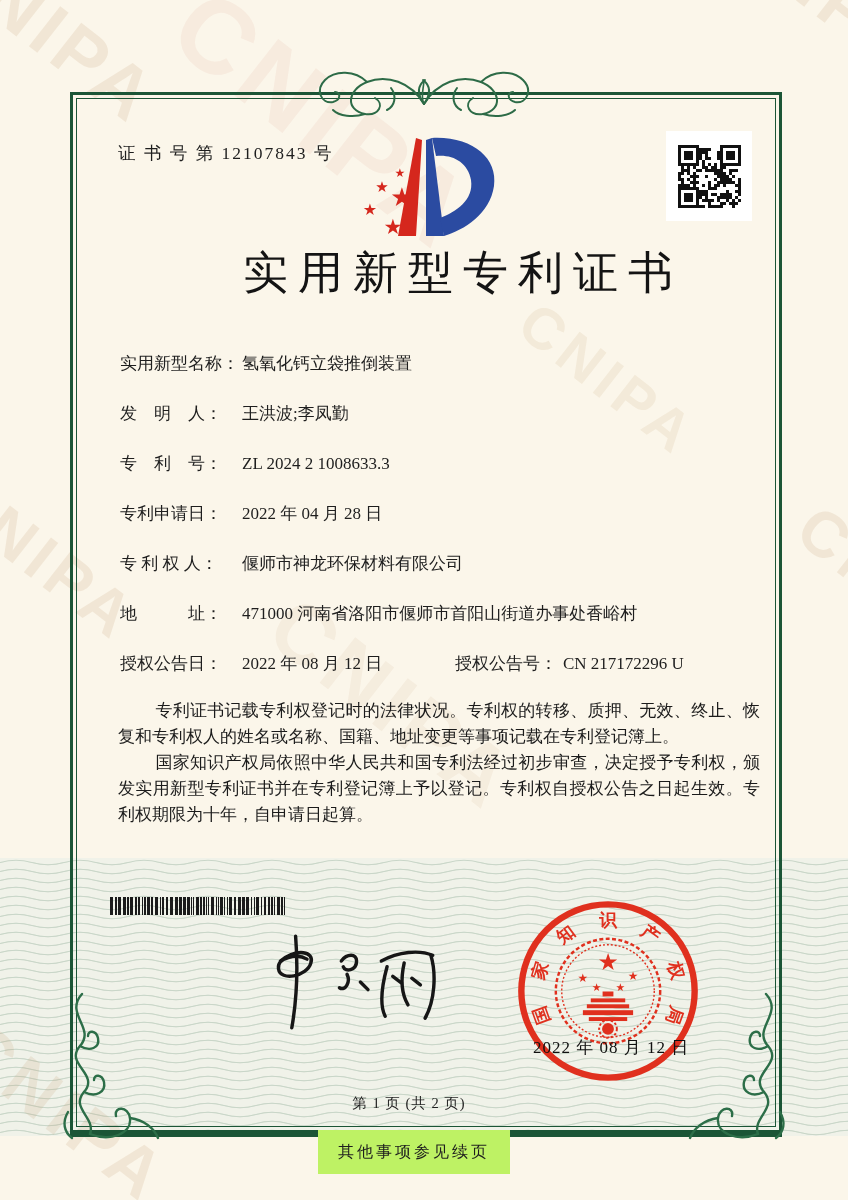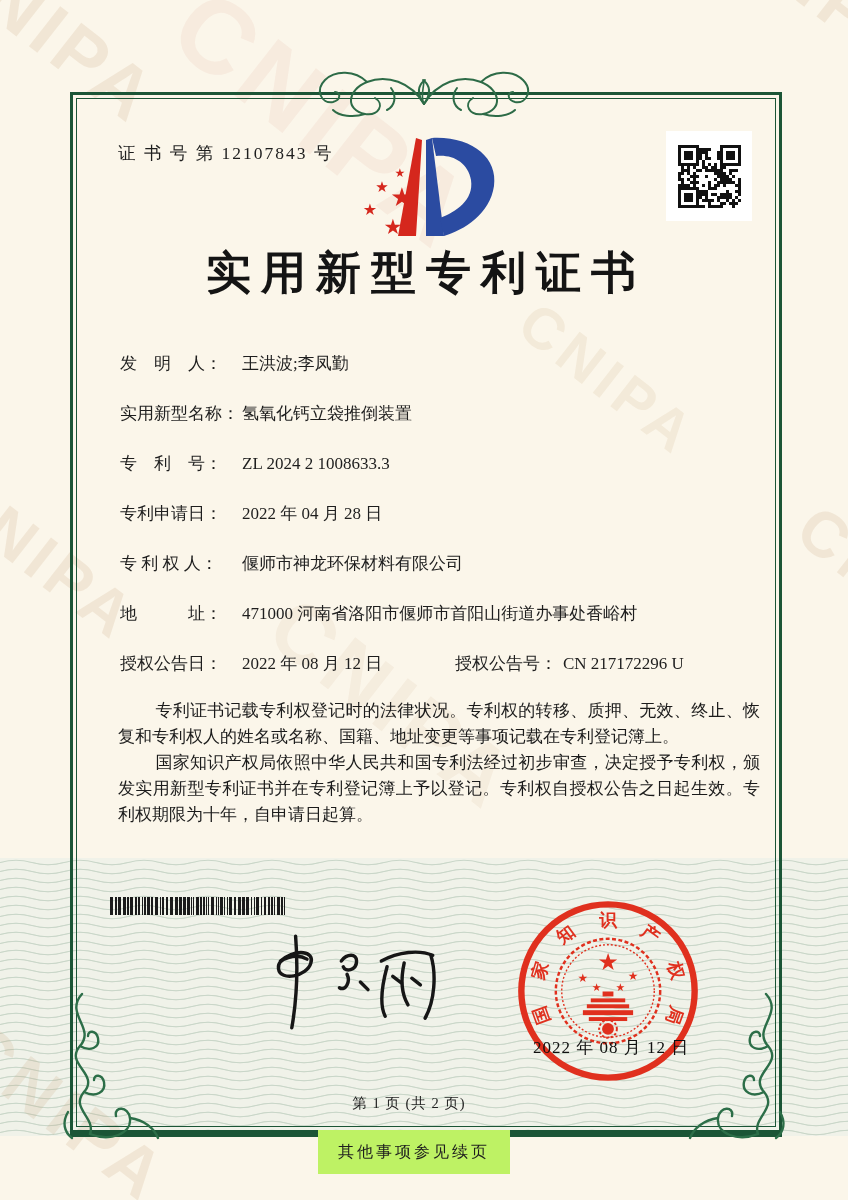--- a/index.html
+++ b/index.html
@@ -26,21 +26,21 @@
   .ornament-top{position:absolute;left:299px;top:66px;z-index:4;}
   .corner-flourish{position:absolute;z-index:4;}
   .corner-flourish.right{transform:scaleX(-1);}
 
   
   .cert-no{position:absolute;left:118px;top:141px;font-size:17.5px;letter-spacing:2px;z-index:4;}
   .logo{position:absolute;left:352px;top:124px;z-index:4;}
   .qr-box{position:absolute;left:666px;top:131px;width:86px;height:90px;background:#ffffff;z-index:4;}
   .qr-box svg{position:absolute;left:12px;top:14px;}
   .title{position:absolute;left:70px;top:243px;width:712px;text-align:center;
-         font-size:45px;font-weight:bold;letter-spacing:10px;color:#141414;z-index:4;}
+         font-size:45px;font-weight:normal;letter-spacing:10px;color:#141414;z-index:4;padding-left:37px;}
 
   
   .fields{position:absolute;left:120px;top:352px;width:650px;font-size:17px;z-index:4;}
   .field-row{position:relative;height:50px;white-space:nowrap;}
   .field-label{display:inline-block;width:122px;white-space:nowrap;}
   .field-value{white-space:nowrap;}
   .field-pair2{position:absolute;left:335px;top:0;}
   .field-pair2 .field-label{width:auto;margin-right:6px;}
 
   
@@ -307,24 +307,24 @@
         <rect x="0" y="42" width="21" height="21" fill="#111"></rect>
         <rect x="3" y="45" width="15" height="15" fill="#fff"></rect>
         <rect x="6" y="48" width="9" height="9" fill="#111"></rect>
       </svg>
   </div>
 
   <div class="title">实用新型专利证书</div>
 
   <div class="fields">
     <div class="field-row">
+      <span class="field-label">实用新型名称：</span><span class="field-value">氢氧化钙立袋推倒装置</span>
+    </div>
+    <div class="field-row">
       <span class="field-label">发　明　人：</span><span class="field-value">王洪波;李凤勤</span>
-    </div>
-    <div class="field-row">
-      <span class="field-label">实用新型名称：</span><span class="field-value">氢氧化钙立袋推倒装置</span>
     </div>
     <div class="field-row">
       <span class="field-label">专　利　号：</span><span class="field-value">ZL 2024 2 1008633.3</span>
     </div>
     <div class="field-row">
       <span class="field-label">专利申请日：</span><span class="field-value">2022 年 04 月 28 日</span>
     </div>
     <div class="field-row">
       <span class="field-label">专 利 权 人：</span><span class="field-value">偃师市神龙环保材料有限公司</span>
     </div>

